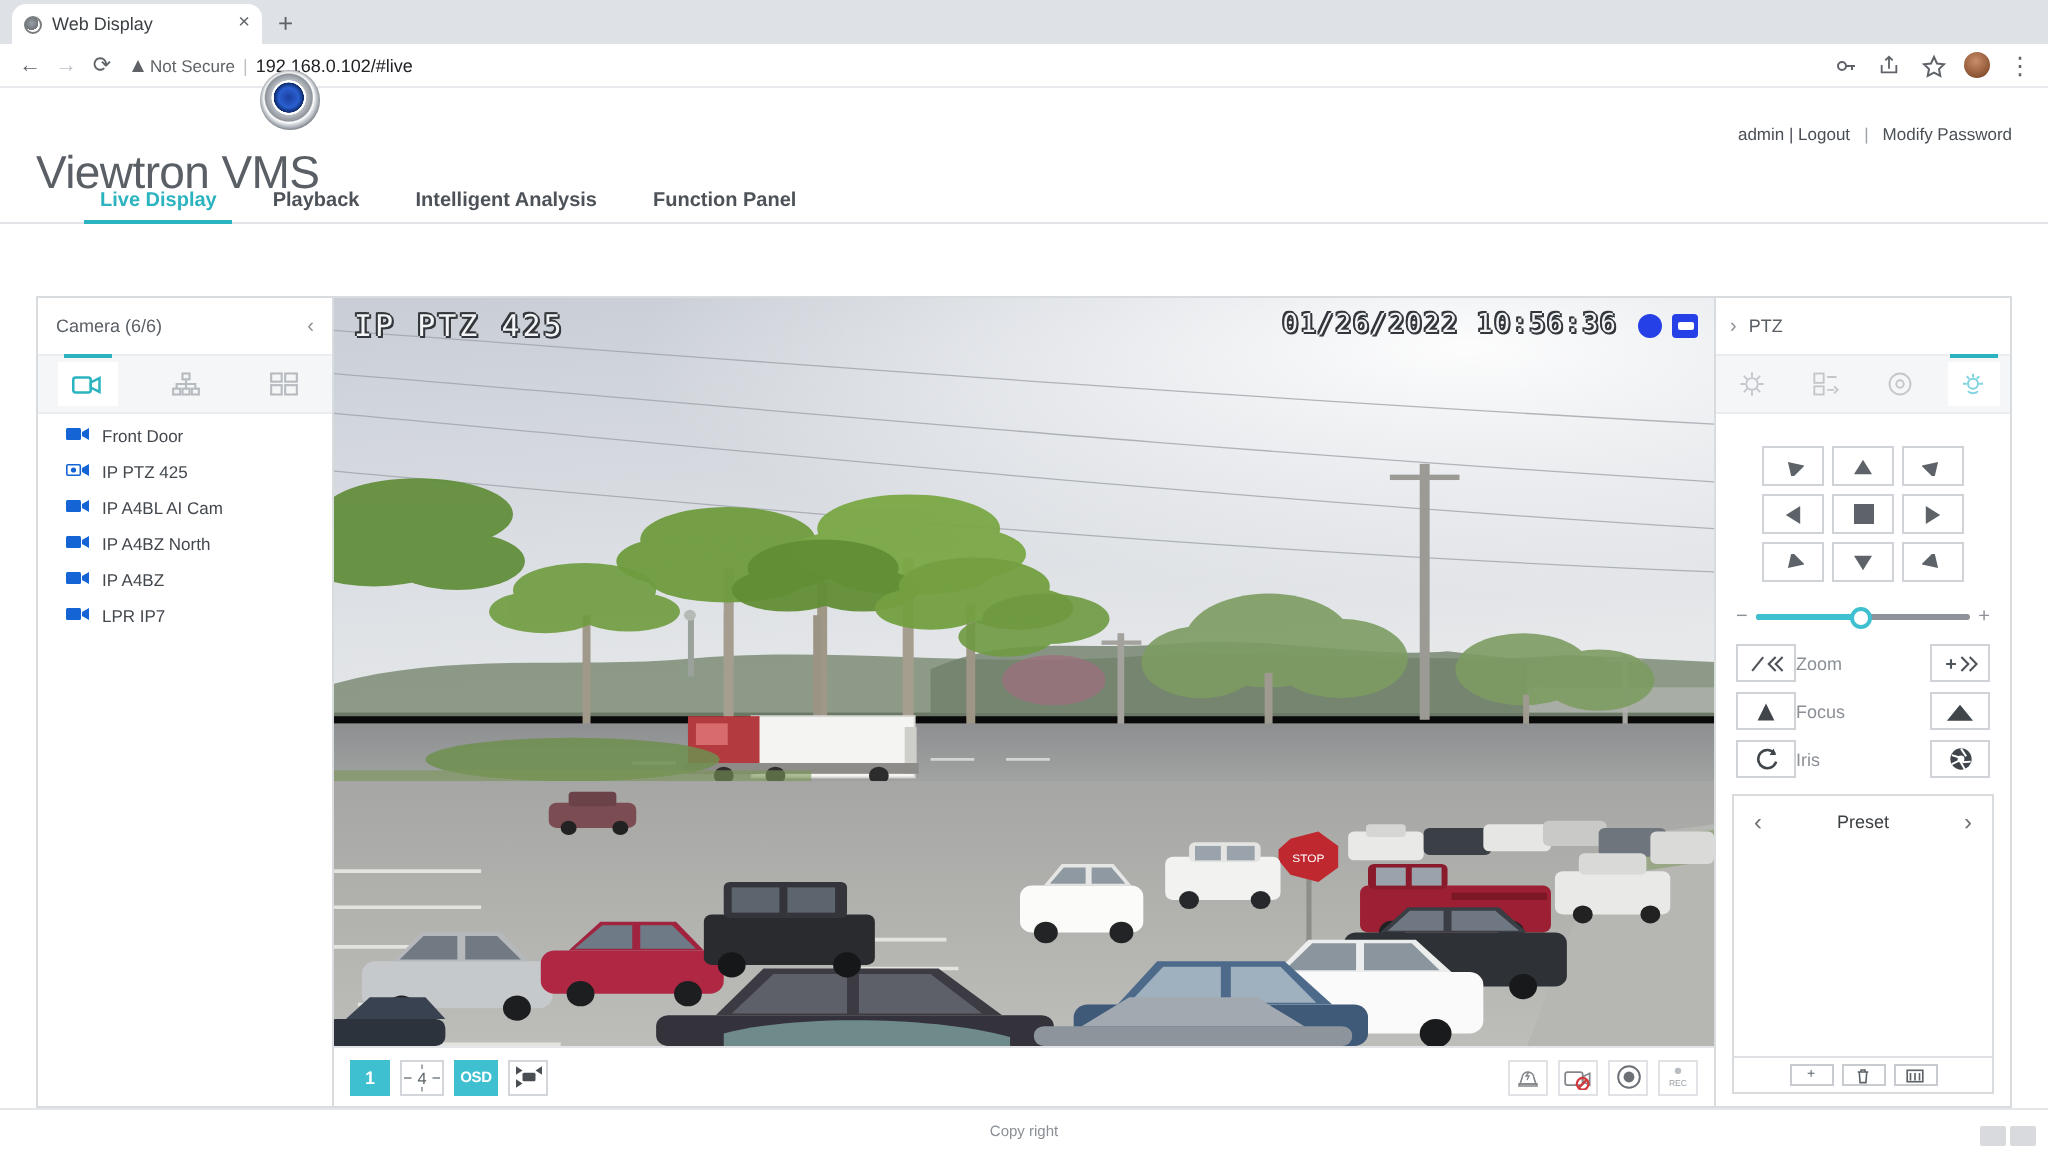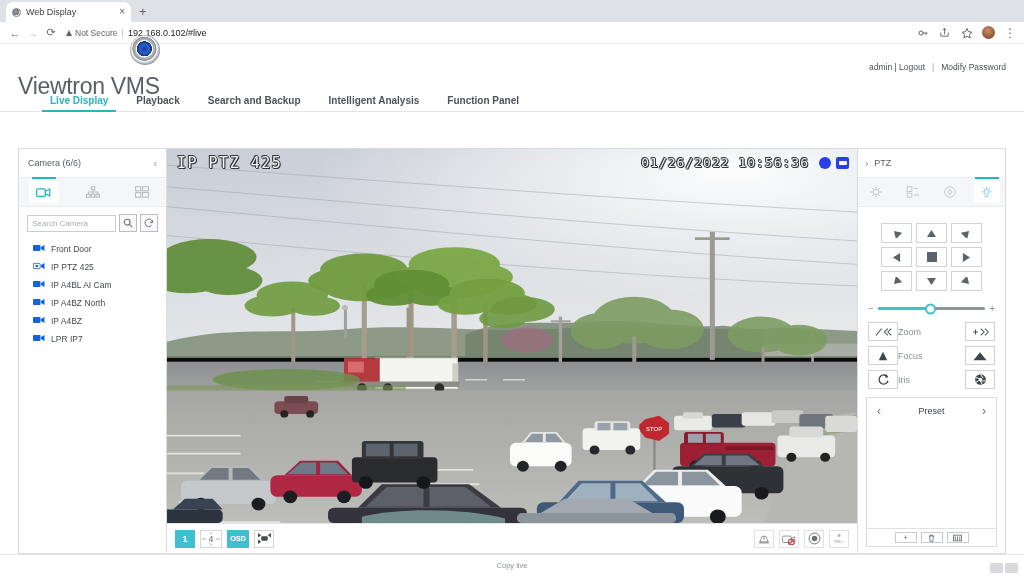--- a/index.html
+++ b/index.html
@@ -435,21 +435,20 @@
     <div class="header-right">
       <a>admin | Logout</a>
       <span class="hr-sep">|</span>
       <a>Modify Password</a>
     </div>
   </div>
 
   <div class="nav-tabs">
     <div class="nav-tab active">Live Display</div>
     <div class="nav-tab">Playback</div>
-    <div class="nav-tab">Search and Backup</div>
     <div class="nav-tab">Intelligent Analysis</div>
     <div class="nav-tab">Function Panel</div>
   </div>
 
   <div class="workspace">
 
     <div class="sidebar">
       <div class="sidebar-head">
         <span>Camera (6/6)</span>
         <span class="collapse-chevron">‹</span>
@@ -474,35 +473,20 @@
         <div class="sb-tab">
           <svg width="14" height="12" viewBox="0 0 24 20" fill="none" stroke="currentColor" stroke-width="1.8">
               <rect x="1" y="1" width="9" height="7"></rect>
               <rect x="13" y="1" width="10" height="7"></rect>
               <rect x="1" y="11" width="9" height="8"></rect>
               <rect x="13" y="11" width="10" height="8"></rect>
             </svg>
         </div>
       </div>
 
-      <div class="search-row">
-        <input class="search-input" type="text" placeholder="Search Camera" style="">
-        <div class="sq-btn">
-          <svg width="10" height="10" viewBox="0 0 24 24" fill="none" stroke="currentColor" stroke-width="2.6">
-              <circle cx="10" cy="10" r="7"></circle>
-              <path d="M15.5 15.5L22 22"></path>
-            </svg>
-        </div>
-        <div class="sq-btn">
-          <svg width="10" height="10" viewBox="0 0 24 24" fill="none" stroke="currentColor" stroke-width="2.4">
-              <path d="M20 5v6h-6"></path>
-              <path d="M20.5 11a9 9 0 10-2.2 6.5"></path>
-            </svg>
-        </div>
-      </div>
 
       <div class="cam-list">
         <div class="cam-item">
           <span class="cam-icon">
             <svg width="12" height="8" viewBox="0 0 24 16">
                 <rect x="0" y="2" width="15" height="12" rx="1.5" fill="#1464d6"></rect>
                 <path d="M16 6l7-4v12l-7-4z" fill="#1464d6"></path>
               </svg>
           </span>
           <span>Front Door</span>
@@ -1054,19 +1038,19 @@
                 <path d="M3 3v5M6 3v5M9 3v5"></path>
               </svg>
           </div>
         </div>
       </div>
     </div>
 
   </div>
 
   <div class="app-footer">
-    <span>Copy live</span>
+    <span>Copy right</span>
   </div>
   <div class="resize-widget">
     <span class="rw-box"></span>
     <span class="rw-box"></span>
   </div>
 </div>
 
 </body></html>

